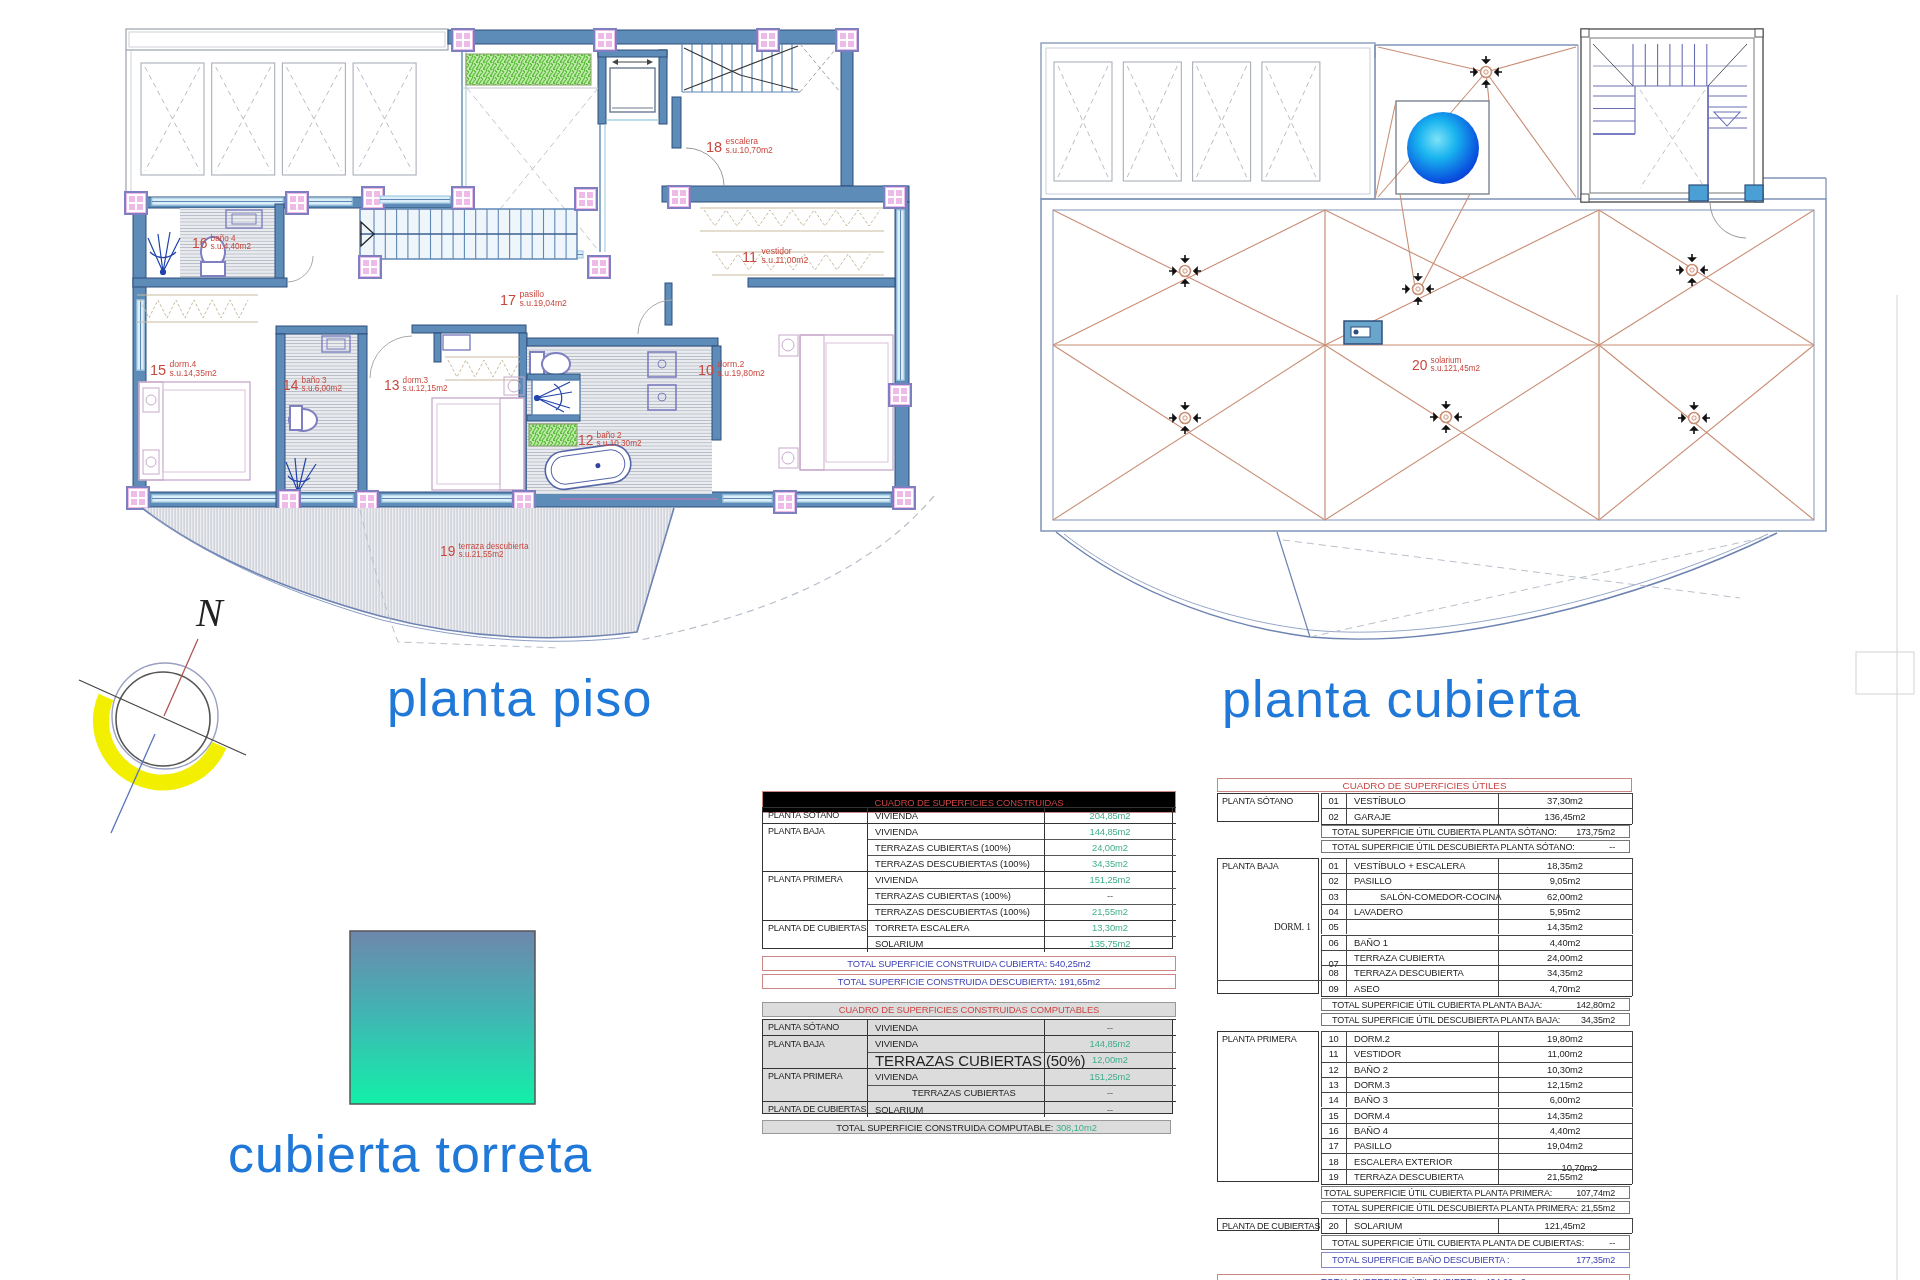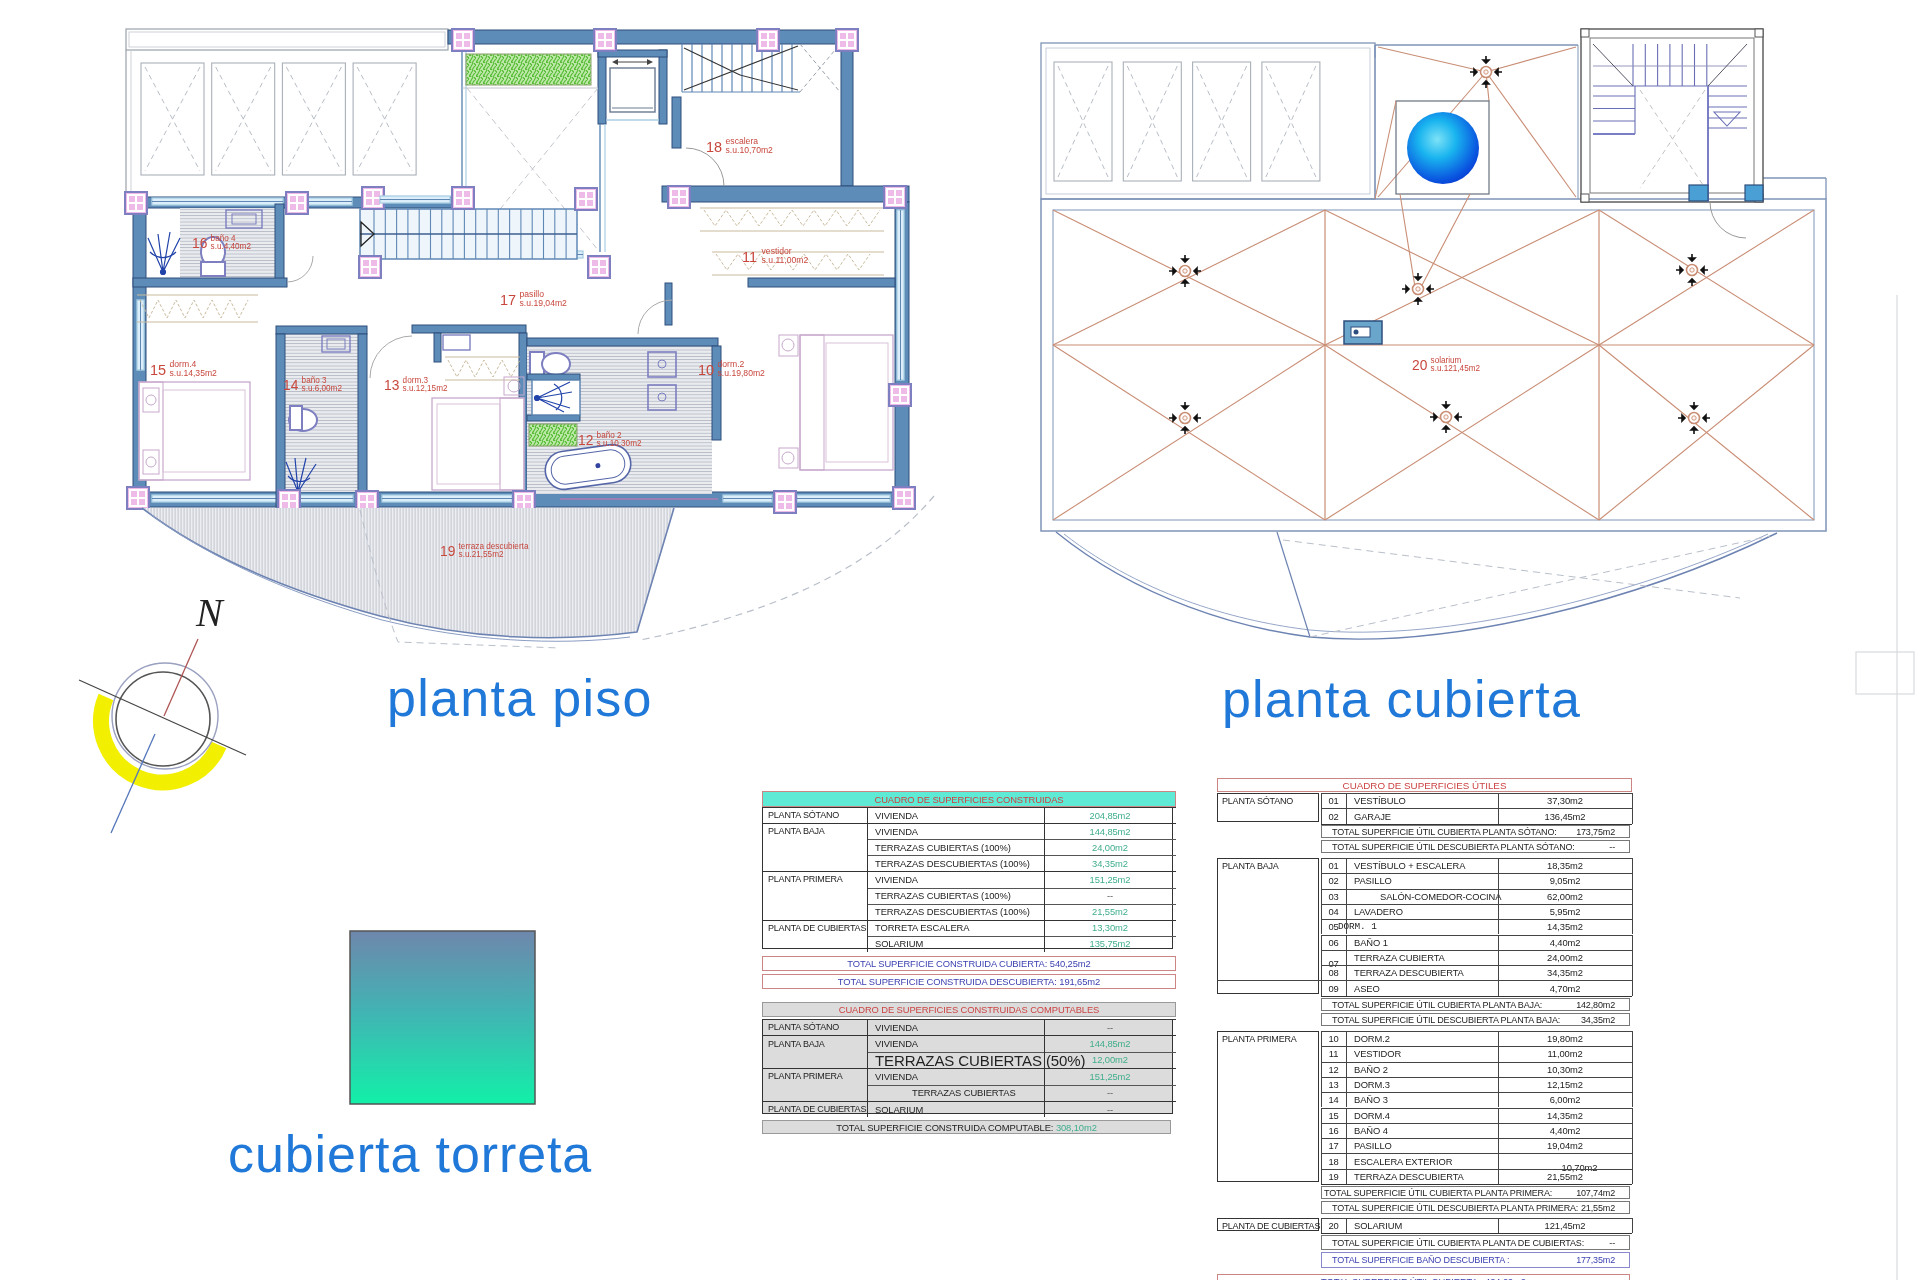--- a/index.html
+++ b/index.html
@@ -394,21 +394,21 @@
       <rect x="1745" y="185" width="18" height="16" fill="#4a9fd4" stroke="#2e4f7d" stroke-width="1.2"></rect>
       <path d="M1710 202 A36 36 0 0 0 1746 238" fill="none" stroke="#999" stroke-width="1"></path>
       <path d="M1056 532 C1140 600 1240 628 1310 637 C1450 650 1640 600 1777 533" fill="none" stroke="#6d83b2" stroke-width="1.4"></path>
       <path d="M1064 534 C1146 598 1243 622 1310 630 C1448 643 1634 596 1768 534" fill="none" stroke="#8a9cc2" stroke-width="0.9"></path>
       <line x1="1277" y1="532" x2="1310" y2="637" stroke="#6d83b2" stroke-width="1.2"></line>
       <line x1="1283" y1="540" x2="1740" y2="598" stroke="#b9bfc9" stroke-width="1" stroke-dasharray="7,5"></line>
       <line x1="1310" y1="637" x2="1770" y2="536" stroke="#b9bfc9" stroke-width="1" stroke-dasharray="7,5"></line>
       <line x1="1897" y1="295" x2="1897" y2="1280" stroke="#d8dadd" stroke-width="1.2"></line>
       <rect x="1856" y="652" width="58" height="42" fill="none" stroke="#d8dadd" stroke-width="1.2"></rect>
     </svg>
-    <div style="position:absolute;left:762px;top:791px;width:414px;height:16px;font-family:'Liberation Sans',sans-serif;display:flex;align-items:center;justify-content:center;color:#cc4343;font-size:9.4px;white-space:nowrap;letter-spacing:-0.1px;border:1px solid #cc8585;background:#5eead4">CUADRO DE SUPERFICIES CONSTRUIDAS</div>
+    <div style="position:absolute;left:762px;top:791px;width:414px;height:22px;font-family:'Liberation Sans',sans-serif;display:flex;align-items:center;justify-content:center;color:#cc4343;font-size:9.4px;white-space:nowrap;letter-spacing:-0.1px;border:1px solid #cc8585;background:#000000">CUADRO DE SUPERFICIES CONSTRUIDAS</div>
     <div style="position:absolute;left:762px;top:807px;width:411px;height:141.9px;border:1.5px solid #333"></div>
     <div style="position:absolute;left:768px;top:807px;width:99px;height:16.1px;font-family:'Liberation Sans',sans-serif;display:flex;align-items:center;color:#222;font-size:9px;white-space:nowrap;letter-spacing:-0.2px;">PLANTA SÓTANO</div>
     <div style="position:absolute;left:762px;top:807px;width:414px;height:0;border-top:1.2px solid #333"></div>
     <div style="position:absolute;left:875px;top:807px;width:169px;height:16.1px;font-family:'Liberation Sans',sans-serif;display:flex;align-items:center;color:#222;font-size:9.4px;white-space:nowrap;letter-spacing:-0.1px;">VIVIENDA</div>
     <div style="position:absolute;left:1044px;top:807px;width:132px;height:16.1px;font-family:'Liberation Sans',sans-serif;display:flex;align-items:center;justify-content:center;color:#3fae8c;font-size:9.4px;white-space:nowrap;letter-spacing:-0.1px;">204,85m2</div>
     <div style="position:absolute;left:768px;top:823.1px;width:99px;height:16.1px;font-family:'Liberation Sans',sans-serif;display:flex;align-items:center;color:#222;font-size:9px;white-space:nowrap;letter-spacing:-0.2px;">PLANTA BAJA</div>
     <div style="position:absolute;left:762px;top:823.1px;width:414px;height:0;border-top:1.2px solid #333"></div>
     <div style="position:absolute;left:875px;top:823.1px;width:169px;height:16.1px;font-family:'Liberation Sans',sans-serif;display:flex;align-items:center;color:#222;font-size:9.4px;white-space:nowrap;letter-spacing:-0.1px;">VIVIENDA</div>
     <div style="position:absolute;left:1044px;top:823.1px;width:132px;height:16.1px;font-family:'Liberation Sans',sans-serif;display:flex;align-items:center;justify-content:center;color:#3fae8c;font-size:9.4px;white-space:nowrap;letter-spacing:-0.1px;">144,85m2</div>
     <div style="position:absolute;left:867px;top:839.2px;width:309px;height:0;border-top:1px solid #555"></div>
@@ -522,21 +522,21 @@
     <div style="position:absolute;left:1632px;top:888.6px;width:0;height:15.3px;border-left:1px solid #444"></div>
     <div style="position:absolute;left:1321px;top:903.9px;width:25px;height:15.3px;font-family:'Liberation Sans',sans-serif;display:flex;align-items:center;justify-content:center;color:#222;font-size:9.4px;white-space:nowrap;letter-spacing:-0.1px;">04</div>
     <div style="position:absolute;left:1354px;top:903.9px;width:144px;height:15.3px;font-family:'Liberation Sans',sans-serif;display:flex;align-items:center;color:#222;font-size:9.4px;white-space:nowrap;letter-spacing:-0.1px;">LAVADERO</div>
     <div style="position:absolute;left:1498px;top:903.9px;width:134px;height:15.3px;font-family:'Liberation Sans',sans-serif;display:flex;align-items:center;justify-content:center;color:#222;font-size:9.4px;white-space:nowrap;letter-spacing:-0.1px;">5,95m2</div>
     <div style="position:absolute;left:1321px;top:903.9px;width:0;height:15.3px;border-left:1px solid #444"></div>
     <div style="position:absolute;left:1346px;top:903.9px;width:0;height:15.3px;border-left:1px solid #444"></div>
     <div style="position:absolute;left:1498px;top:903.9px;width:0;height:15.3px;border-left:1px solid #444"></div>
     <div style="position:absolute;left:1321px;top:903.9px;width:311px;height:0;border-top:1px solid #444"></div>
     <div style="position:absolute;left:1632px;top:903.9px;width:0;height:15.3px;border-left:1px solid #444"></div>
     <div style="position:absolute;left:1321px;top:919.2px;width:25px;height:15.3px;font-family:'Liberation Sans',sans-serif;display:flex;align-items:center;justify-content:center;color:#222;font-size:9.4px;white-space:nowrap;letter-spacing:-0.1px;">05</div>
-    <div style="position:absolute;left:1338px;top:919.2px;width:144px;height:15.3px;font-family:Liberation Mono, monospace;display:flex;align-items:center;color:#222;font-size:9.4px;white-space:nowrap;letter-spacing:-0.1px;">DORM. 1</div>
+    <div style="position:absolute;left:1274px;top:919.2px;width:144px;height:15.3px;font-family:Liberation Serif, serif;display:flex;align-items:center;color:#222;font-size:9.4px;white-space:nowrap;letter-spacing:-0.1px;">DORM. 1</div>
     <div style="position:absolute;left:1498px;top:919.2px;width:134px;height:15.3px;font-family:'Liberation Sans',sans-serif;display:flex;align-items:center;justify-content:center;color:#222;font-size:9.4px;white-space:nowrap;letter-spacing:-0.1px;">14,35m2</div>
     <div style="position:absolute;left:1321px;top:919.2px;width:0;height:15.3px;border-left:1px solid #444"></div>
     <div style="position:absolute;left:1346px;top:919.2px;width:0;height:15.3px;border-left:1px solid #444"></div>
     <div style="position:absolute;left:1498px;top:919.2px;width:0;height:15.3px;border-left:1px solid #444"></div>
     <div style="position:absolute;left:1321px;top:919.2px;width:311px;height:0;border-top:1px solid #444"></div>
     <div style="position:absolute;left:1632px;top:919.2px;width:0;height:15.3px;border-left:1px solid #444"></div>
     <div style="position:absolute;left:1321px;top:934.5px;width:25px;height:15.3px;font-family:'Liberation Sans',sans-serif;display:flex;align-items:center;justify-content:center;color:#222;font-size:9.4px;white-space:nowrap;letter-spacing:-0.1px;">06</div>
     <div style="position:absolute;left:1354px;top:934.5px;width:144px;height:15.3px;font-family:'Liberation Sans',sans-serif;display:flex;align-items:center;color:#222;font-size:9.4px;white-space:nowrap;letter-spacing:-0.1px;">BAÑO 1</div>
     <div style="position:absolute;left:1498px;top:934.5px;width:134px;height:15.3px;font-family:'Liberation Sans',sans-serif;display:flex;align-items:center;justify-content:center;color:#222;font-size:9.4px;white-space:nowrap;letter-spacing:-0.1px;">4,40m2</div>
     <div style="position:absolute;left:1321px;top:934.5px;width:0;height:15.3px;border-left:1px solid #444"></div>

